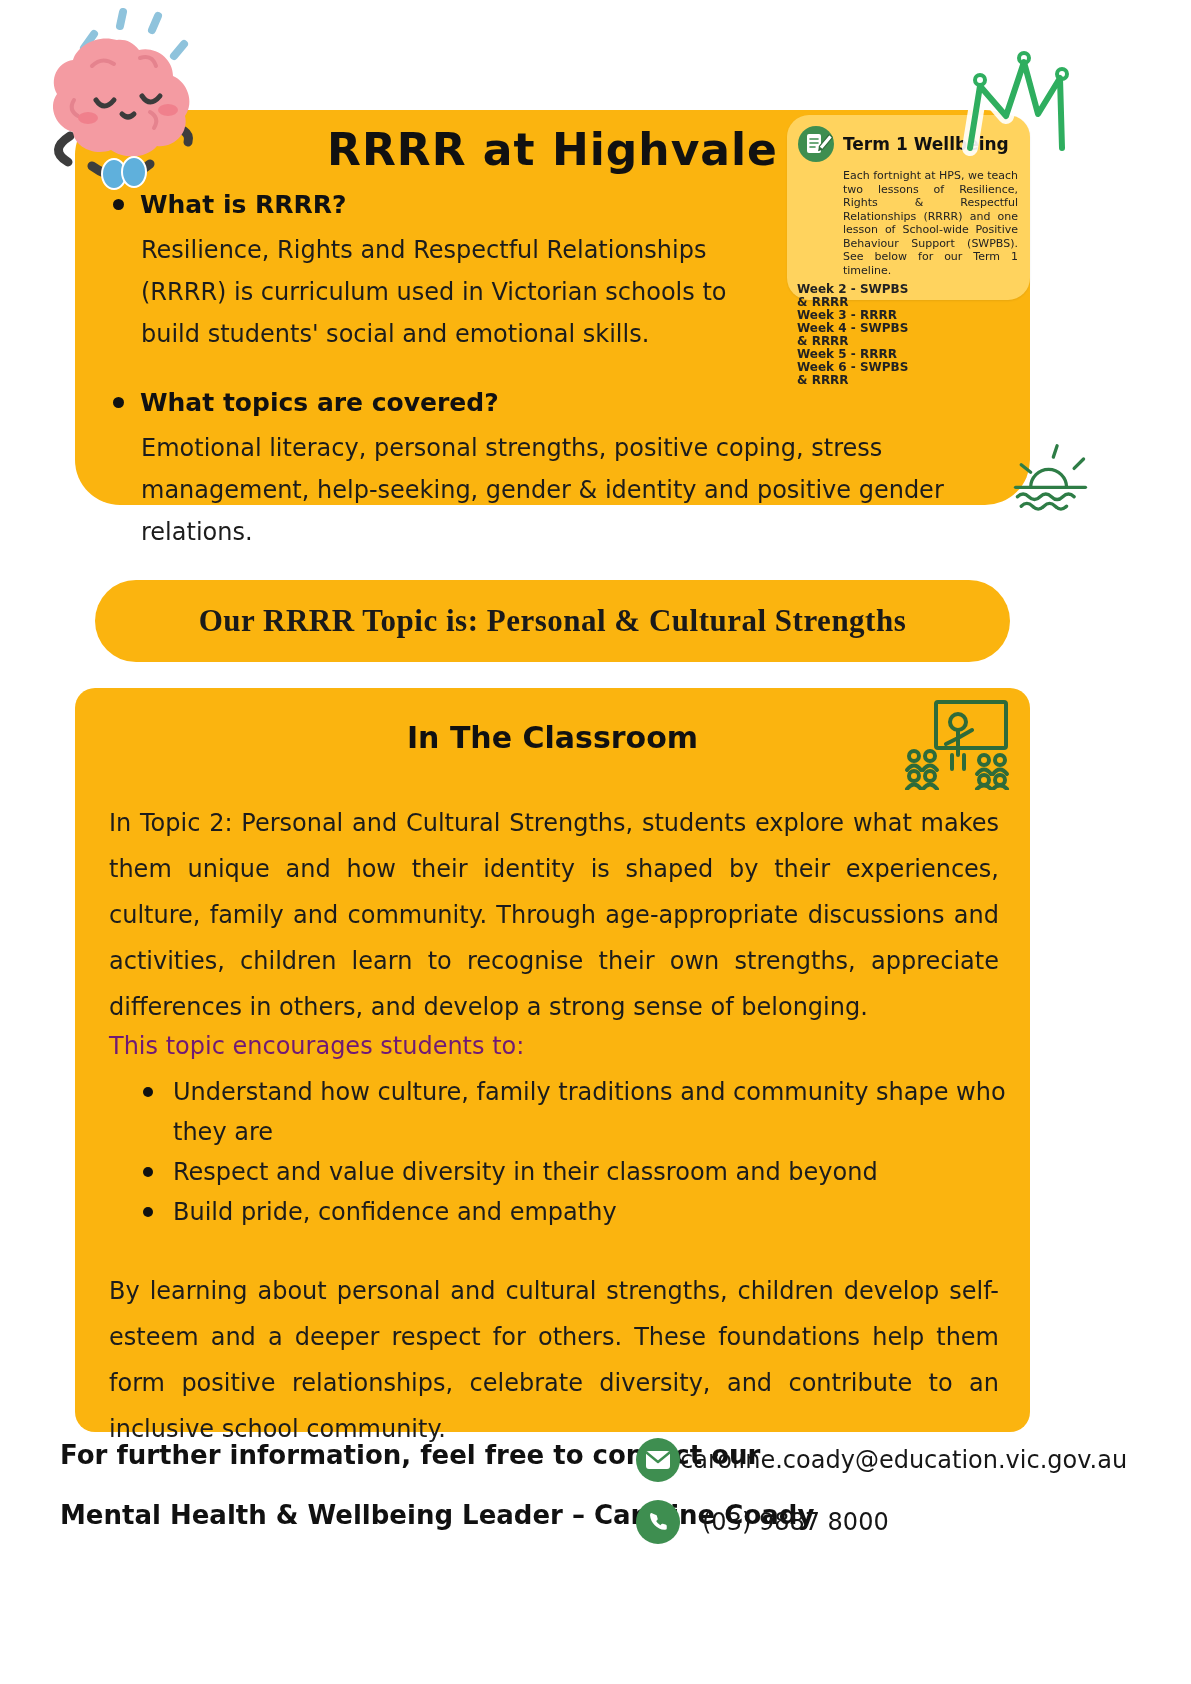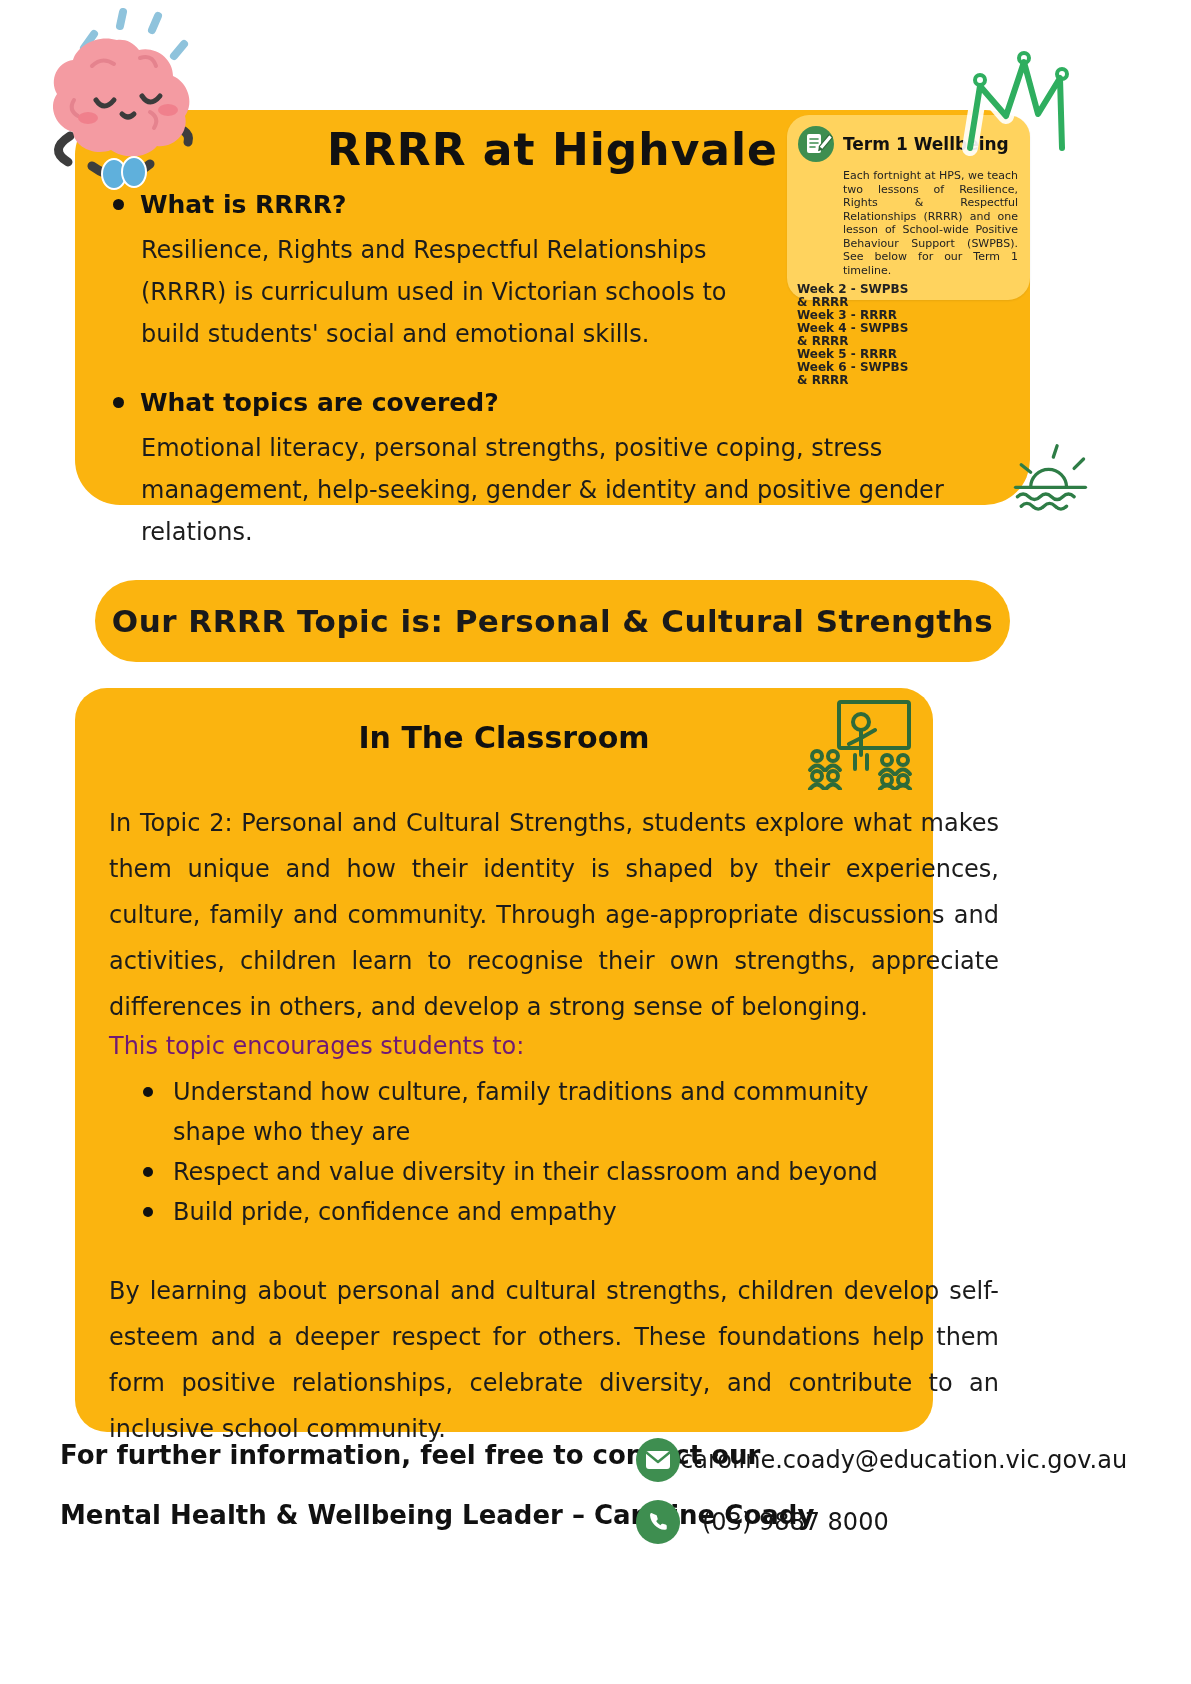--- a/index.html
+++ b/index.html
@@ -31,26 +31,26 @@
   .term-weeks ul.col1{width:118px;}
 
   
   .brain-illustration{position:absolute;left:22px;top:8px;z-index:3;}
   .crown-doodle{position:absolute;left:948px;top:48px;z-index:3;}
   .sunrise-icon{position:absolute;left:933px;top:330px;}
 
   
   .topic-banner{position:absolute;left:95px;top:580px;width:915px;height:82px;
                 background:#FBB40F;border-radius:41px;display:flex;
-                align-items:center;justify-content:center;}
+                align-items:center;justify-content:center;font-family:Liberation Serif, serif;}
   .topic-banner-text{font-size:31px;font-weight:600;color:#1a1a1a;letter-spacing:.5px;}
 
   
-  .classroom-box{position:absolute;left:75px;top:688px;width:858px;height:744px;
-                 background:#FBB40F;border-radius:32px;}
+  .classroom-box{position:absolute;left:75px;top:688px;width:955px;height:744px;
+                 background:#FBB40F;border-radius:20px;}
   .classroom-title{position:absolute;left:0;top:32px;width:100%;text-align:center;
                    font-size:30px;font-weight:bold;color:#111;}
   .classroom-icon{position:absolute;right:18px;top:10px;}
   .cls-p1{position:absolute;left:34px;top:112px;width:890px;font-size:24px;
           line-height:46px;text-align:justify;color:#1c1c1c;margin:0;}
   .cls-intro{position:absolute;left:34px;top:344px;font-size:24px;color:#701a75;}
   .cls-bullets{position:absolute;left:60px;top:384px;margin:0;padding:0;
                list-style:none;font-size:24px;line-height:40px;color:#1c1c1c;}
   .cls-bullets li{position:relative;padding-left:38px;}
   .cls-bullets li::before{content:"";position:absolute;left:8px;top:15px;width:10px;

